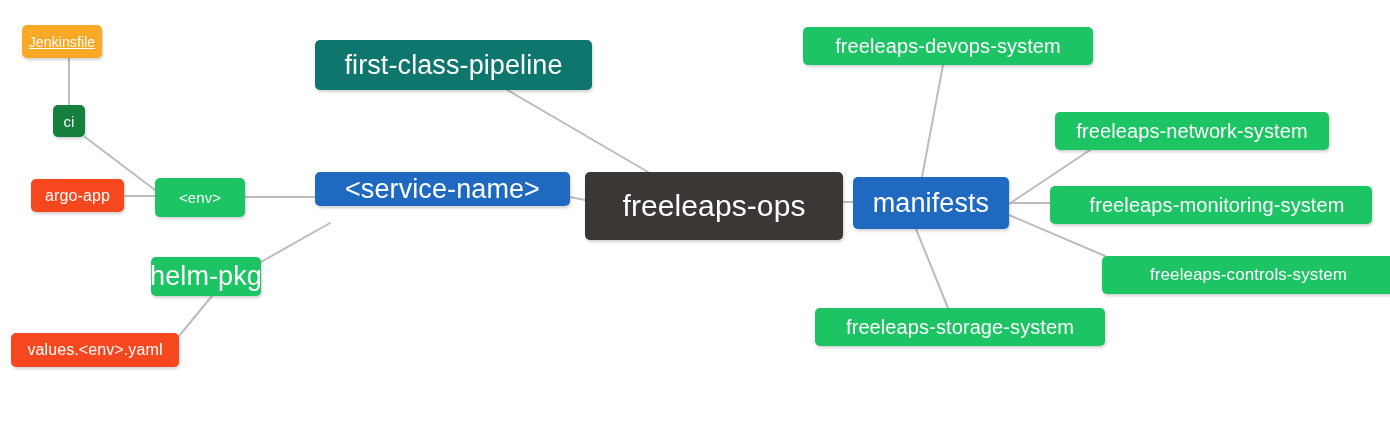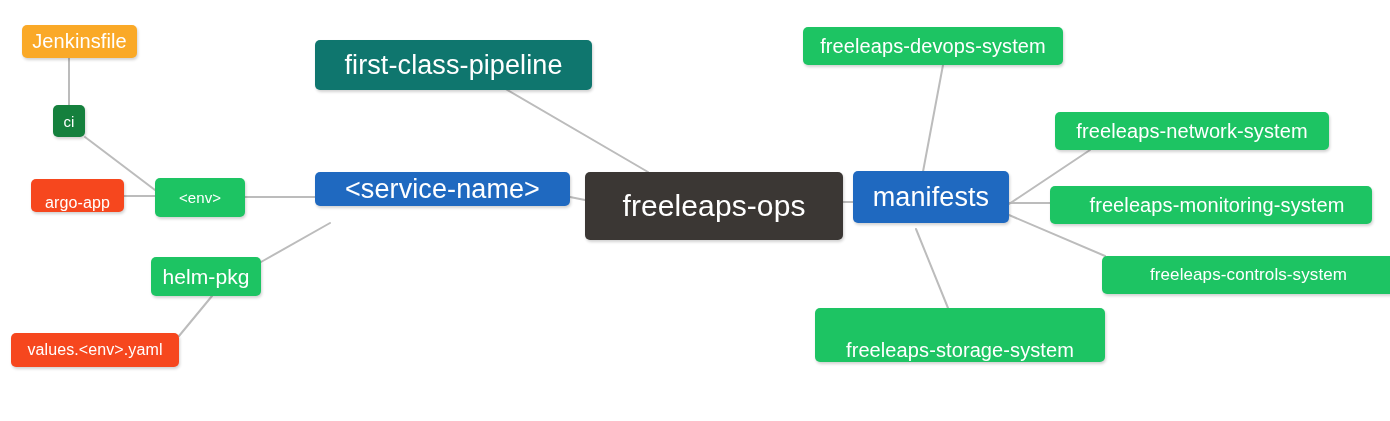--- a/index.html
+++ b/index.html
@@ -62,50 +62,50 @@
   <div id="nodes">
       <div class="node" style="left: 585px; top: 172px; width: 258px; height: 68px; background: rgb(59, 55, 52); font-size: 30px;">
         <span>freeleaps-ops</span>
       </div>
       <div class="node" style="left: 315px; top: 172px; width: 255px; height: 34px; background: rgb(31, 105, 192); font-size: 27px;">
         <span>&lt;service-name&gt;</span>
       </div>
       <div class="node" style="left: 315px; top: 40px; width: 277px; height: 50px; background: #0f766e; font-size: 27px;">
         <span>first-class-pipeline</span>
       </div>
-      <div class="node" style="left: 853px; top: 171px; width: 156px; height: 52px; background: rgb(31, 105, 192); font-size: 27px;">
+      <div class="node" style="left: 853px; top: 177px; width: 156px; height: 52px; background: rgb(31, 105, 192); font-size: 27px;">
         <span>manifests</span>
       </div>
       <div class="node" style="left: 155px; top: 178px; width: 90px; height: 39px; background: rgb(29, 196, 99); font-size: 15px;">
         <span>&lt;env&gt;</span>
       </div>
-      <div class="node" style="left: 151px; top: 257px; width: 110px; height: 39px; background: rgb(29, 196, 99); font-size: 21px;">
+      <div class="node" style="left: 151px; top: 257px; width: 110px; height: 39px; background: rgb(29, 196, 99); font-size: 27px;">
         <span>helm-pkg</span>
       </div>
-      <div class="node" style="left: 22px; top: 25px; width: 115px; height: 33px; background: rgb(250, 169, 39); font-size: 20px;">
+      <div class="node" style="left: 22px; top: 25px; width: 80px; height: 33px; background: rgb(250, 169, 39); font-size: 14px; text-decoration: underline;">
         <span>Jenkinsfile</span>
       </div>
       <div class="node" style="left: 53px; top: 105px; width: 32px; height: 32px; background: #15803d; font-size: 15px;">
         <span>ci</span>
       </div>
-      <div class="node" style="left: 31px; top: 179px; width: 93px; height: 33px; background: rgb(246, 71, 30); font-size: 16px; align-items: flex-end;">
+      <div class="node" style="left: 31px; top: 179px; width: 93px; height: 33px; background: rgb(246, 71, 30); font-size: 16px;">
         <span>argo-app</span>
       </div>
       <div class="node" style="left: 11px; top: 333px; width: 168px; height: 34px; background: rgb(246, 71, 30); font-size: 16px; justify-content: center;">
         <span>values.&lt;env&gt;.yaml</span>
       </div>
-      <div class="node" style="left: 803px; top: 27px; width: 260px; height: 38px; background: rgb(29, 196, 99); font-size: 20px;">
+      <div class="node" style="left: 803px; top: 27px; width: 290px; height: 38px; background: rgb(29, 196, 99); font-size: 20px;">
         <span>freeleaps-devops-system</span>
       </div>
       <div class="node" style="left: 1055px; top: 112px; width: 274px; height: 38px; background: rgb(29, 196, 99); font-size: 20px;">
         <span>freeleaps-network-system</span>
       </div>
       <div class="node" style="left: 1050px; top: 186px; width: 322px; height: 38px; background: rgb(29, 196, 99); font-size: 20px; padding-left: 12px;">
         <span>freeleaps-monitoring-system</span>
       </div>
       <div class="node" style="left: 1058px; top: 256px; width: 293px; height: 38px; background: rgb(29, 196, 99); font-size: 17px; margin-left: 44px;">
         <span>freeleaps-controls-system</span>
       </div>
-      <div class="node" style="left: 815px; top: 308px; width: 290px; height: 54px; background: rgb(29, 196, 99); font-size: 20px; align-items: flex-end;">
+      <div class="node" style="left: 815px; top: 308px; width: 290px; height: 38px; background: rgb(29, 196, 99); font-size: 20px;">
         <span>freeleaps-storage-system</span>
       </div>
     </div>
 </div>
 
 </body></html>

